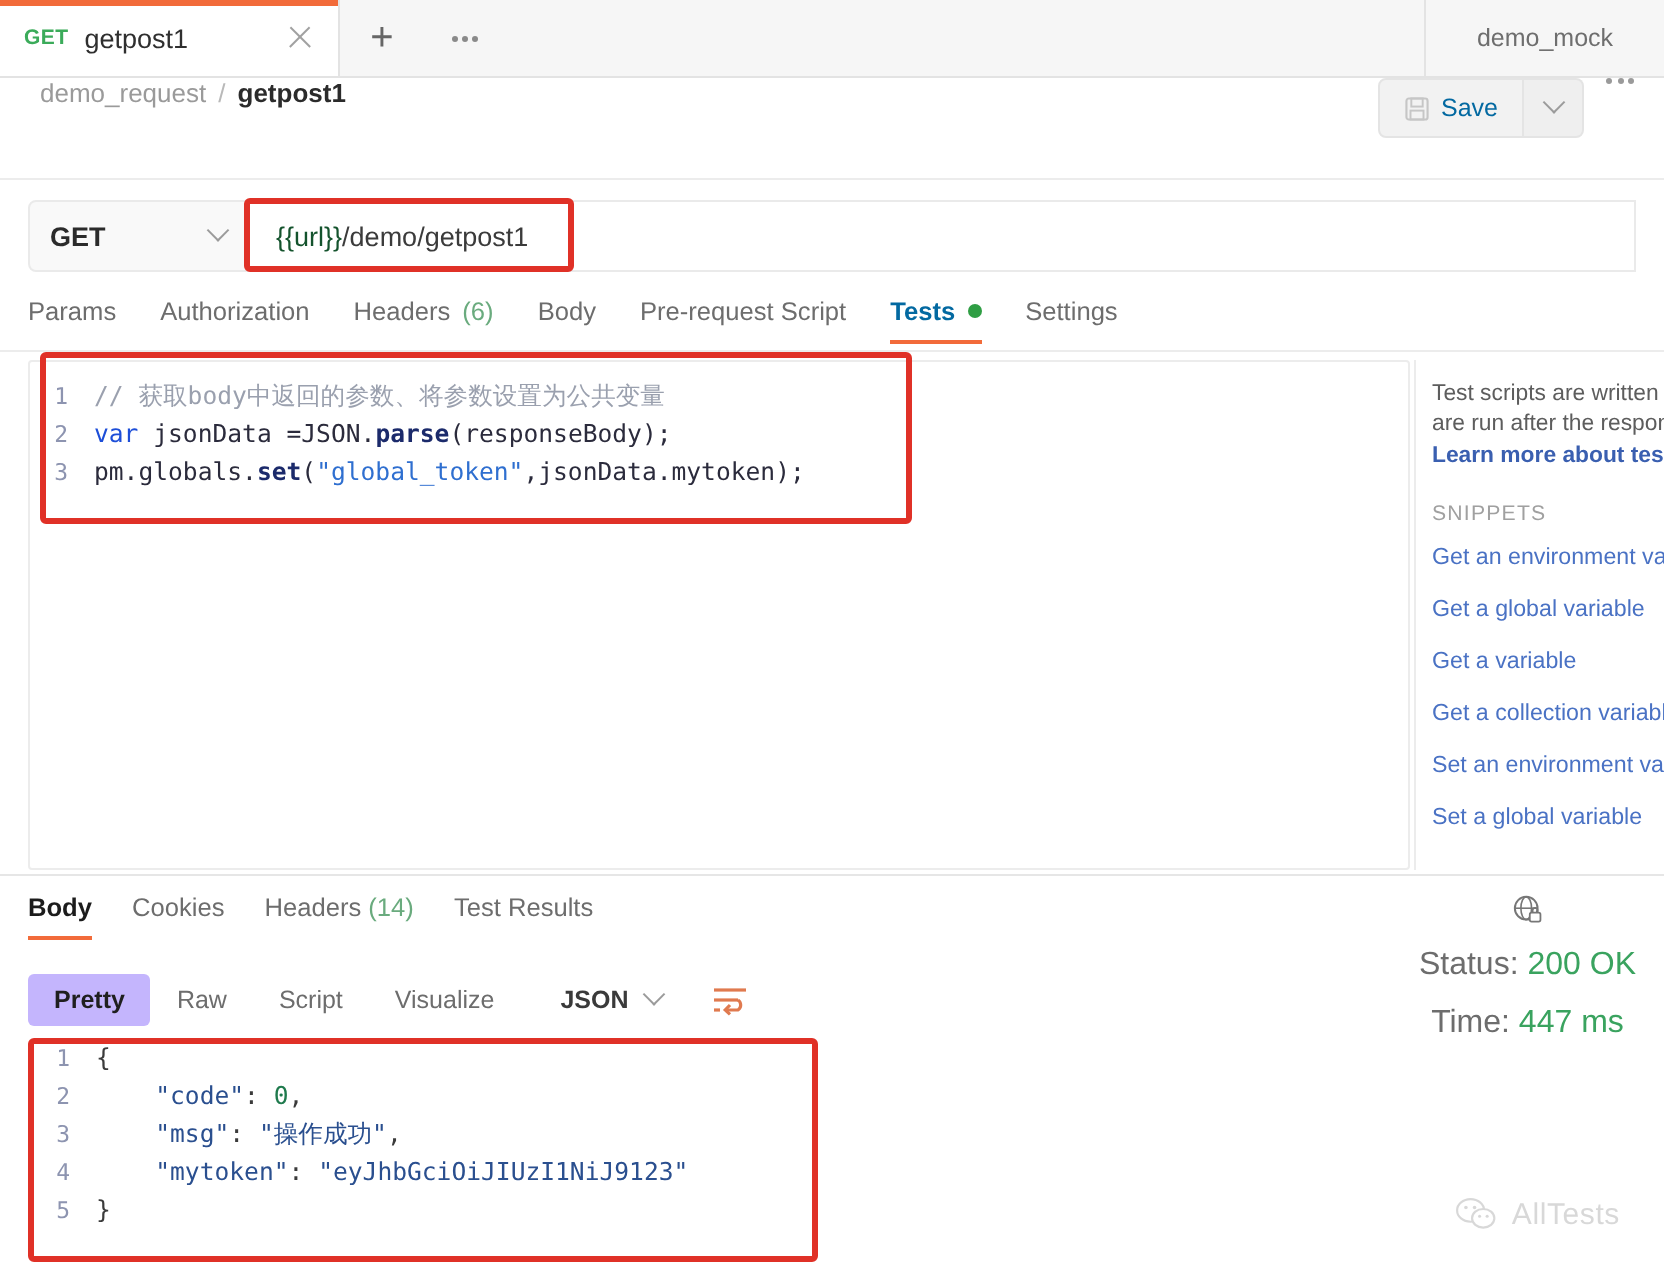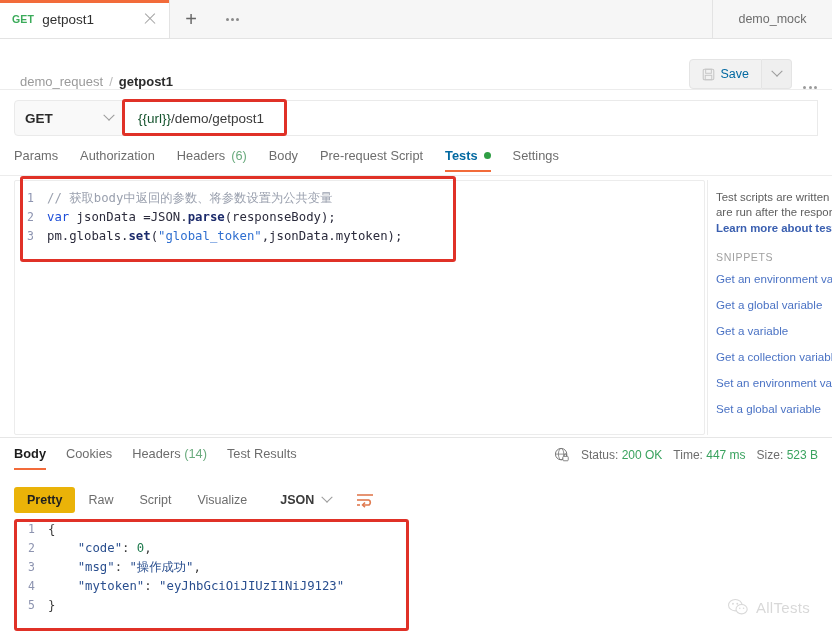--- a/index.html
+++ b/index.html
@@ -51,21 +51,21 @@
   .env-box{
     width:120px; border-left:1px solid #e3e3e3; display:flex;
     align-items:center; justify-content:center;
     font-size:12.5px; color:#6e6e6e; cursor:pointer;
   }
 
   
   .crumbrow{
     position:absolute; left:0; top:39px; width:832px; height:51px;
     background:#fff; border-bottom:1px solid #ececec;
-    display:flex; align-items:flex-end; padding:0 8px 0 20px;
+    display:flex; align-items:flex-start; padding:0 8px 0 20px;
   }
   .crumb-a{ font-size:13px; color:#9a9a9a; cursor:pointer; }
   .crumb-sep{ font-size:13px; color:#b9b9b9; margin:0 6px; }
   .crumb-b{ font-size:13px; color:#2b2b2b; font-weight:bold; cursor:pointer; }
   .crumb-spacer{ flex:1; }
   .save-btn{
     height:30px; background:#f2f2f2; border:1px solid #e4e4e4; border-radius:4px 0 0 4px;
     display:flex; align-items:center; gap:6px; padding:0 12px;
     font-size:12.5px; color:#0369a1; cursor:default;
   }
@@ -152,34 +152,34 @@
   .resp-hdr{
     position:absolute; left:0; top:446px; width:832px; height:30px;
     display:flex; align-items:flex-start; padding:0 14px;
   }
   .resp-tabs{ display:flex; gap:20px; align-items:flex-start; }
   .rsp{ position:relative; font-size:12.8px; color:#6d6d6d; cursor:pointer; padding-bottom:9px; }
   .rsp.active{ color:#1c1c1c; font-weight:bold; }
   .rsp.active::after{ content:""; position:absolute; left:0; right:0; bottom:0; height:2px; background:#f26b3a; }
   .rsp .count{ color:#6aab7e; }
   .resp-spacer{ flex:1; }
-  .meta{ display:flex; align-items:center; gap:11px; font-size:12px; color:#6d6d6d; padding-top:1px; }
+  .meta{ display:flex; align-items:center; gap:11px; font-size:16px; color:#6d6d6d; padding-top:1px;flex-direction:column; }
   .meta .val{ color:#3aa35f; }
   .globe{ width:16px; height:16px; position:relative; }
 
   
   .viewtabs{
     position:absolute; left:14px; top:486px; width:390px; height:28px;
     display:flex; align-items:center; gap:0;
   }
   .vt{
     height:26px; display:flex; align-items:center; padding:0 13px;
     font-size:12.5px; color:#6d6d6d; cursor:pointer; border-radius:3px;
   }
-  .vt.active{ background:#eab308; color:#1f1f1f; font-weight:bold; }
+  .vt.active{ background:#c4b5fd; color:#1f1f1f; font-weight:bold; }
   .fmt-sel{
     height:26px; display:flex; align-items:center; gap:9px; padding:0 10px;
     margin-left:10px; font-size:12.5px; color:#3a3a3a; font-weight:bold; cursor:pointer;
   }
   .wrap-icon{ margin-left:14px; width:20px; height:18px; cursor:pointer; position:relative; }
 
   
   .resp-body{
     position:absolute; left:14px; top:520px; width:790px; height:118px;
     background:#fff; overflow:hidden;

